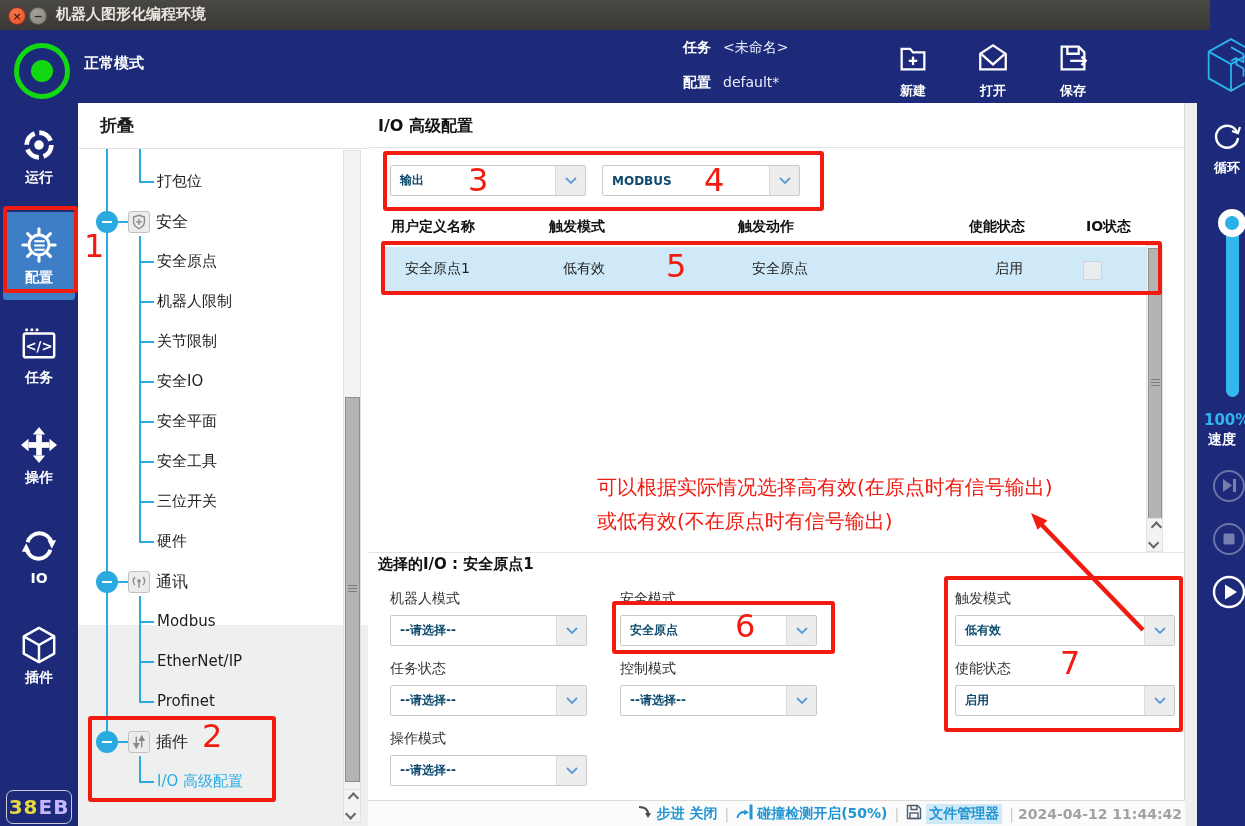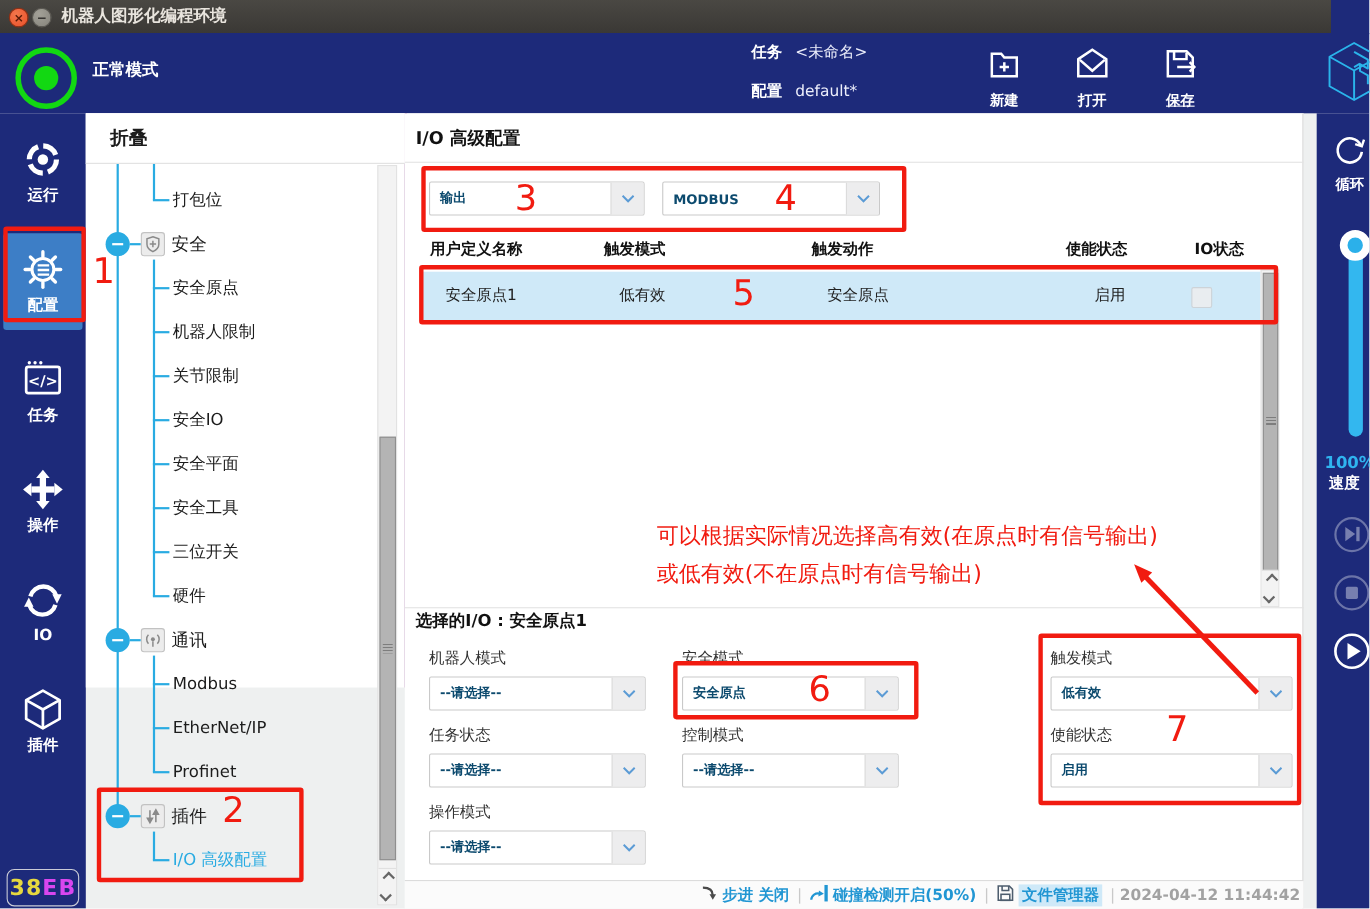--- a/index.html
+++ b/index.html
@@ -23,34 +23,34 @@
   #status-light i{display:block;width:22px;height:22px;border-radius:50%;background:#12d812;}
   #mode-label{position:absolute;left:84px;top:24px;color:#fff;font-size:15px;font-weight:bold;}
   .kv{position:absolute;color:#fff;font-size:14px;}
   .kv b{font-weight:bold;margin-right:12px;}
   .kv span{font-weight:normal;color:#eceefb;}
   #kv-task{left:683px;top:9px;}
   #kv-config{left:683px;top:44px;}
   .top-action{position:absolute;top:4px;width:64px;height:66px;display:flex;flex-direction:column;
     align-items:center;justify-content:flex-end;color:#fff;cursor:pointer;}
   .top-action .lbl{font-size:13px;font-weight:bold;margin-top:3px;}
-  #act-new{left:881px;} #act-open{left:961px;} #act-save{left:1041px;text-decoration:underline;}
+  #act-new{left:881px;} #act-open{left:961px;} #act-save{left:1041px;}
   #app-logo{position:absolute;left:1206px;top:3px;}
 
   
   #sidebar{position:absolute;left:0;top:103px;width:78px;height:723px;background:#1d2a7a;}
   #sidebar-nav{position:absolute;left:0;top:9px;width:78px;}
   .side-item{height:100px;display:flex;align-items:flex-start;justify-content:center;cursor:pointer;}
   .side-box{width:72px;height:88px;display:flex;flex-direction:column;align-items:center;justify-content:center;border-radius:3px;}
   .side-box.active{background:#3d7ec6;}
   .side-icon{display:block;height:40px;}
   .side-label{color:#fff;font-size:14px;font-weight:bold;margin-top:3px;}
   #hw-badge{position:absolute;left:6px;top:687px;width:64px;height:32px;border:1px solid #c9cbd6;border-radius:7px;
     display:flex;align-items:center;justify-content:center;font-size:20px;font-weight:bold;letter-spacing:1px;}
-  #hw-badge .y{color:#e6d83f;} #hw-badge .o{color:#d946ef;}
+  #hw-badge .y{color:#e6d83f;} #hw-badge .o{color:#c4b5fd;}
 
   
   #tree-panel{position:absolute;left:78px;top:103px;width:290px;height:522px;background:#fff;border-right:2px solid #701a75;}
   #tree-header{position:absolute;left:0;top:0;width:290px;height:45px;background:#fff;z-index:3;
     border-bottom:1px solid #e0e0e0;display:flex;align-items:center;}
   #tree-header span{margin-left:22px;font-size:17px;font-weight:bold;color:#1c1c1c;}
   #tree-body{position:absolute;left:0;top:45px;width:264px;height:678px;overflow:hidden;z-index:1;}
   .vline,.hline{position:absolute;background:#29abe2;}
   .vline{width:2px;} .hline{height:2px;}
   .t-circle{position:absolute;width:22px;height:22px;border-radius:50%;background:#29abe2;

